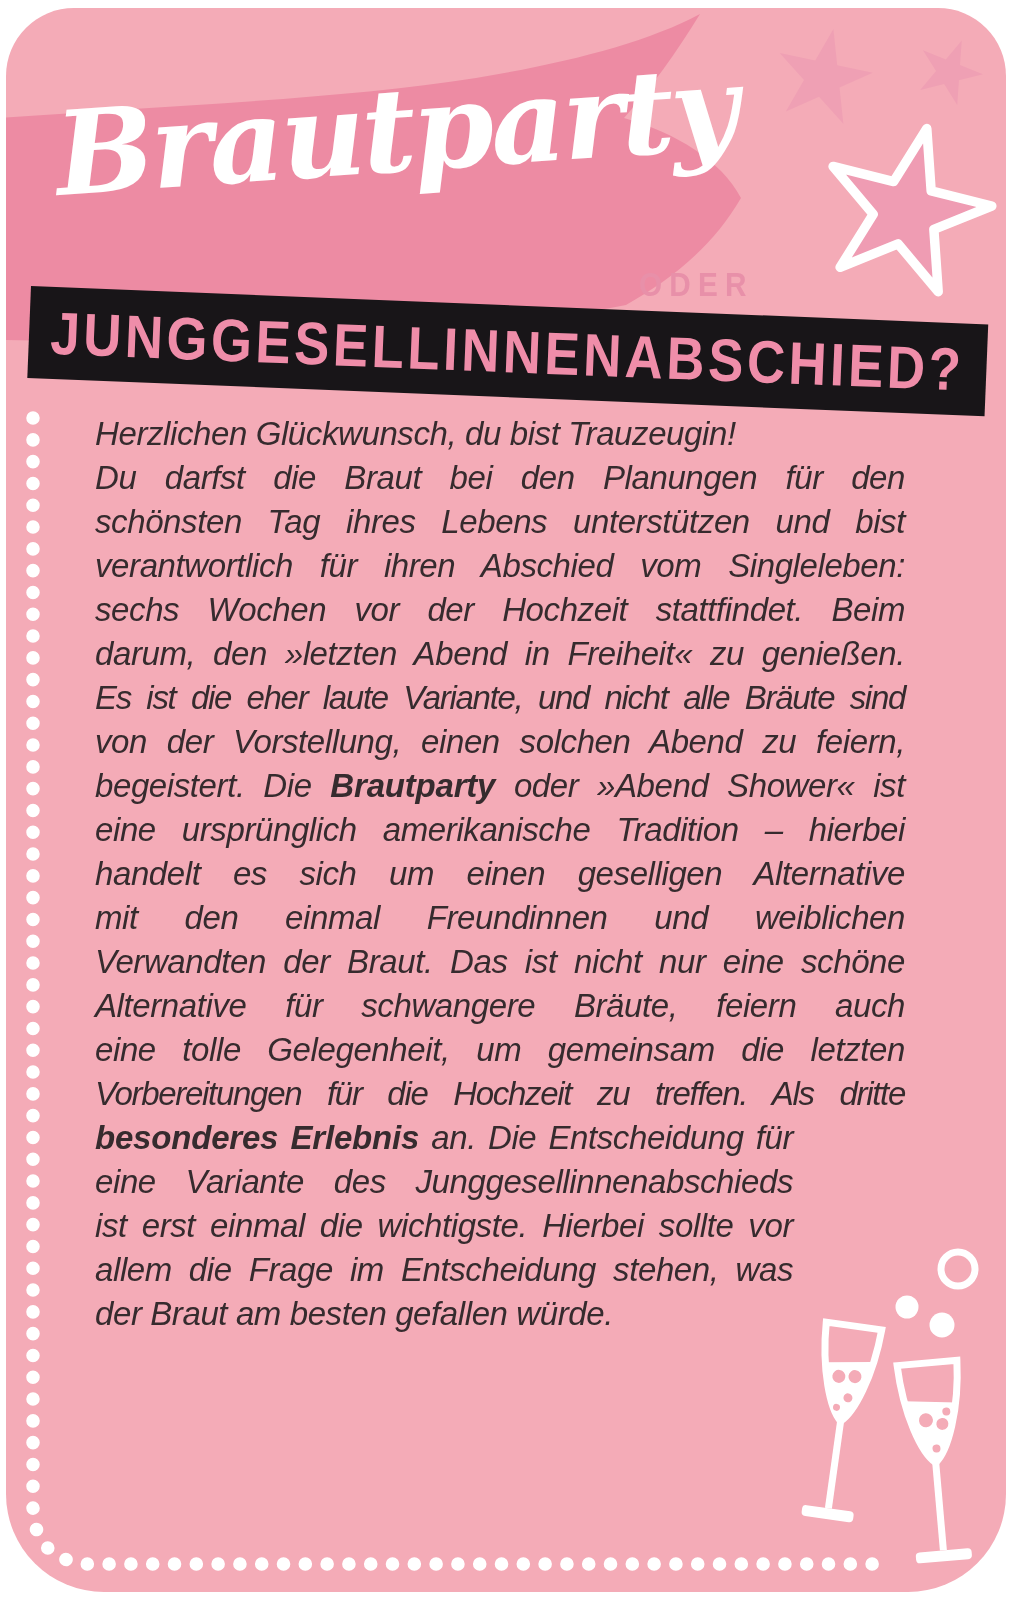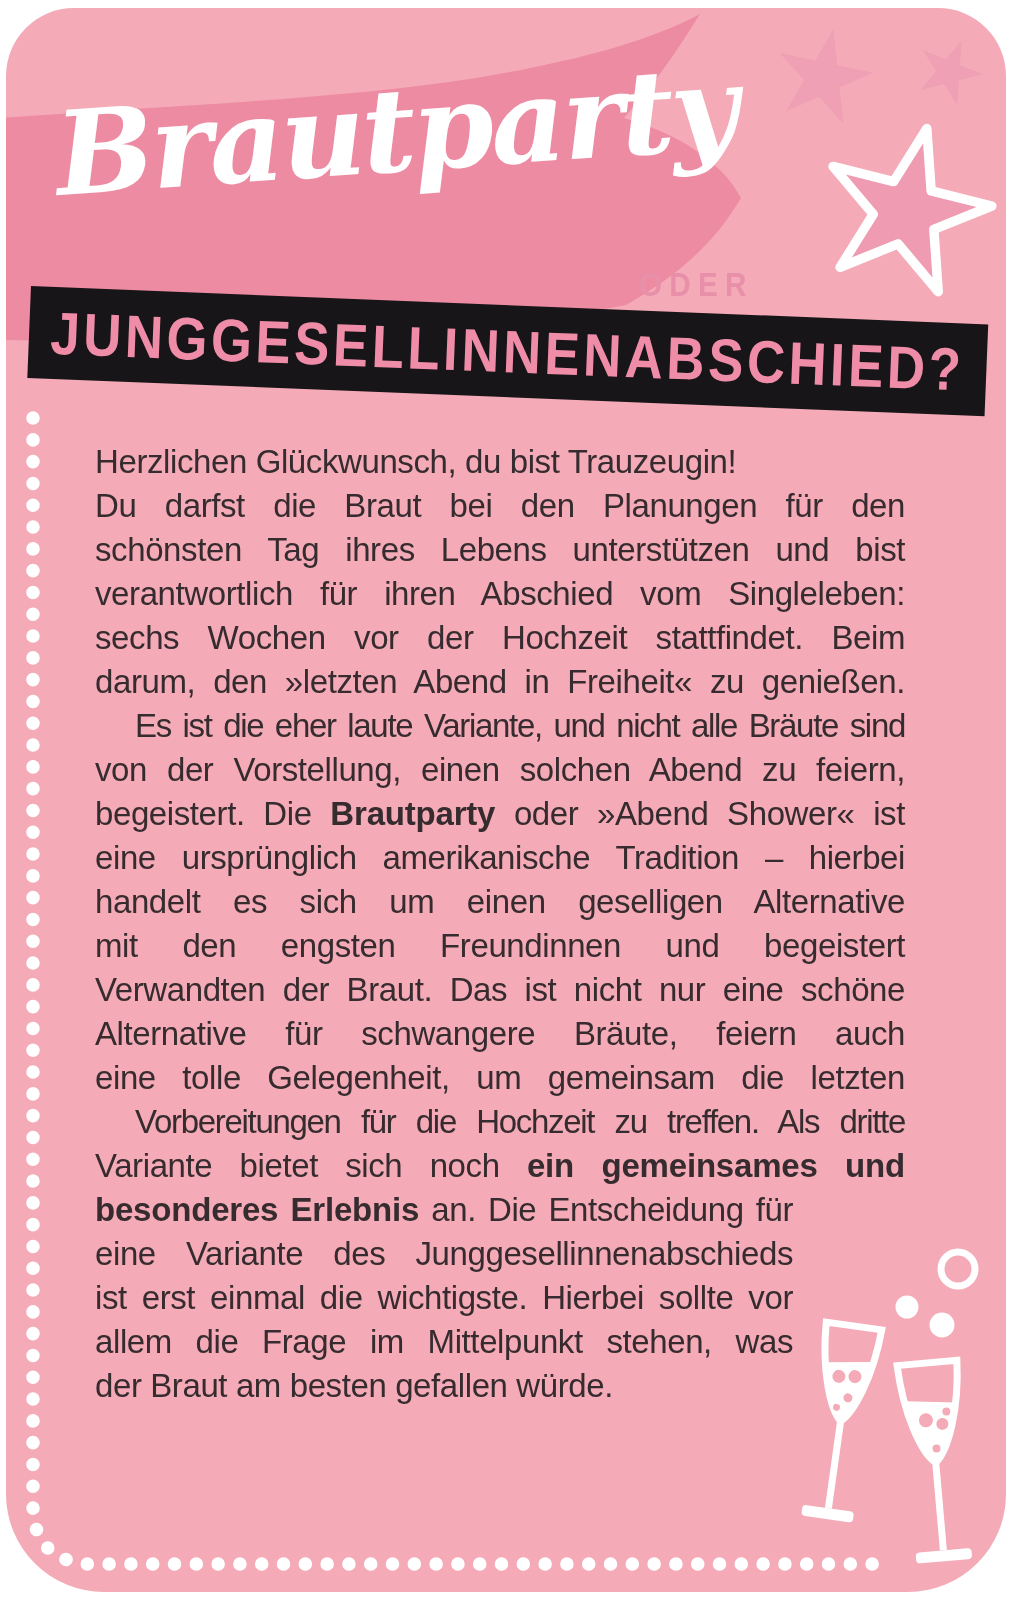--- a/index.html
+++ b/index.html
@@ -28,27 +28,27 @@
   .banner{
     position:absolute;left:25px;top:278px;width:958px;height:92px;
     transform:rotate(2.3deg);transform-origin:left top;
     display:flex;align-items:center;justify-content:center;
   }
   .banner-text{
     font-weight:bold;font-size:60px;letter-spacing:4px;white-space:nowrap;
     transform:scaleX(.88);transform-origin:center center;
   }
   .body-text{
-    position:absolute;left:89px;top:432px;width:810px;
-    font-size:33px;line-height:44px;letter-spacing:-0.4px;
+    position:absolute;left:89px;top:404px;width:810px;
+    font-size:33px;line-height:44px;letter-spacing:-0.4px;font-style:italic;
   }
   .line{white-space:pre-wrap;}
   .line.j{text-align:justify;text-align-last:justify;}
   .line.s{padding-right:112px;}
-  .line.t{letter-spacing:-1.3px;margin-left:40px;}
+  .line.t{letter-spacing:-1.3px;}
   .line b{letter-spacing:-0.2px;}
 </style>
 </head>
 <body>
 
 <div class="card" style="background: rgb(244, 171, 183);">
 
   <svg class="decor-svg" viewBox="0 0 1000 1584">
     <defs>
       <path id="star" d="M0,-1 L0.2245,-0.309 L0.951,-0.309 L0.3633,0.118 L0.5878,0.809 L0,0.382 L-0.5878,0.809 L-0.3633,0.118 L-0.951,-0.309 L-0.2245,-0.309 Z"></path>
@@ -109,26 +109,25 @@
     <div class="line j"><span>Du darfst die Braut bei den Planungen für den</span><b></b><span></span></div>
     <div class="line j"><span>schönsten Tag ihres Lebens unterstützen und bist</span><b></b><span></span></div>
     <div class="line j"><span>verantwortlich für ihren Abschied vom Singleleben:</span><b></b><span></span></div>
     <div class="line j"><span>sechs Wochen vor der Hochzeit stattfindet. Beim</span><b></b><span></span></div>
     <div class="line j"><span>darum, den »letzten Abend in Freiheit« zu genießen.</span><b></b><span></span></div>
     <div class="line j t"><span>Es ist die eher laute Variante, und nicht alle Bräute sind</span><b></b><span></span></div>
     <div class="line j"><span>von der Vorstellung, einen solchen Abend zu feiern,</span><b></b><span></span></div>
     <div class="line j"><span>begeistert. Die </span><b>Brautparty</b><span> oder »Abend Shower« ist</span></div>
     <div class="line j"><span>eine ursprünglich amerikanische Tradition – hierbei</span><b></b><span></span></div>
     <div class="line j"><span>handelt es sich um einen geselligen Alternative</span><b></b><span></span></div>
-    <div class="line j"><span>mit den engsten Freundinnen und begeistert</span><b></b><span></span></div>
+    <div class="line j"><span>mit den einmal Freundinnen und weiblichen</span><b></b><span></span></div>
     <div class="line j"><span>Verwandten der Braut. Das ist nicht nur eine schöne</span><b></b><span></span></div>
     <div class="line j"><span>Alternative für schwangere Bräute, feiern auch</span><b></b><span></span></div>
     <div class="line j"><span>eine tolle Gelegenheit, um gemeinsam die letzten</span><b></b><span></span></div>
     <div class="line j t"><span>Vorbereitungen für die Hochzeit zu treffen. Als dritte</span><b></b><span></span></div>
-    <div class="line j"><span>Variante bietet sich noch </span><b>ein gemeinsames und</b><span></span></div>
     <div class="line j s"><span></span><b>besonderes Erlebnis</b><span> an. Die Entscheidung für</span></div>
     <div class="line j s"><span>eine Variante des Junggesellinnenabschieds</span><b></b><span></span></div>
     <div class="line j s"><span>ist erst einmal die wichtigste. Hierbei sollte vor</span><b></b><span></span></div>
-    <div class="line j s"><span>allem die Frage im Mittelpunkt stehen, was</span><b></b><span></span></div>
+    <div class="line j s"><span>allem die Frage im Entscheidung stehen, was</span><b></b><span></span></div>
     <div class="line"><span>der Braut am besten gefallen würde.</span><b></b><span></span></div>
   </div>
 
 </div>
 
 </body></html>

